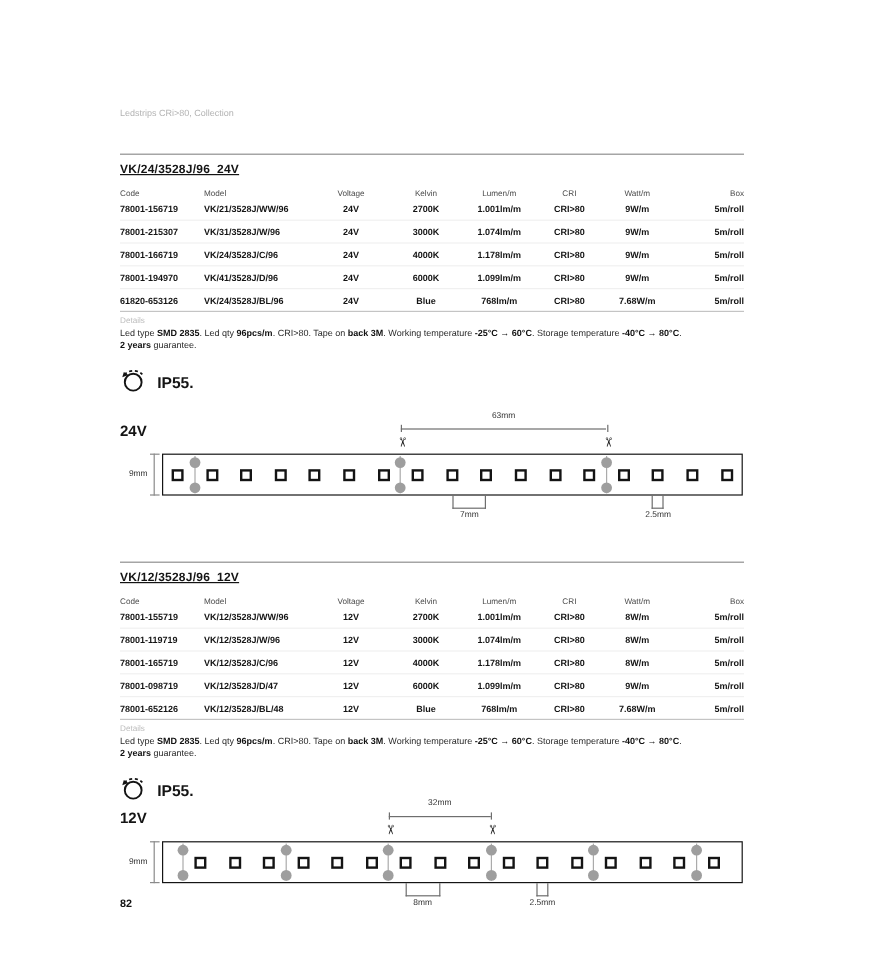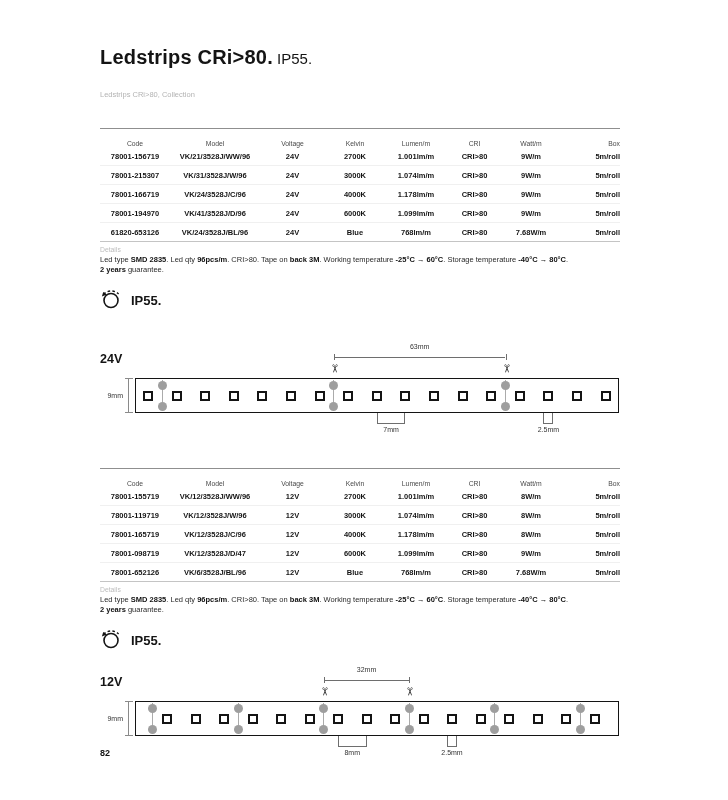--- a/index.html
+++ b/index.html
@@ -15,21 +15,21 @@
   .section{position:absolute;left:100px;width:520px;}
   .rule{border-top:1.5px solid #8f8f8f;height:0;}
   .sec-title{margin-top:7px;font-size:10px;font-weight:700;text-decoration:underline;letter-spacing:.2px;}
   .tbl{margin-top:5px;border-bottom:1px solid #c4c4c4;}
   .thr,.tr{display:grid;grid-template-columns:70px 90px 65px 60px 62px 55px 58px 60px;}
   .thr{height:13px;align-items:end;}
   .tr{height:18px;align-items:center;}
   .tr + .tr{border-top:1px solid #f0f0f0;}
   .th{font-size:6.8px;color:#4a4a4a;}
   .td{font-size:7.5px;font-weight:700;color:#141414;}
-  .l{text-align:center}.c{text-align:center}.r{text-align:right}
+  .l{text-align:left}.c{text-align:center}.r{text-align:right}
   .details-label{margin-top:4px;font-size:6.8px;color:#bdbdbd;}
   .details{margin-top:2px;font-size:7.5px;line-height:10px;color:#2a2a2a;}
   .details b{color:#111;}
   .badge{margin-top:13px;display:flex;align-items:center;gap:9px;height:24px;}
   .badge-label{font-size:13px;font-weight:700;}
 
   
   .diagram{position:absolute;left:100px;width:520px;height:100px;}
   .vlabel{position:absolute;left:0;top:12px;font-size:12.5px;font-weight:700;}
   .strip{position:absolute;background:#fff;border:1.5px solid #141414;box-sizing:border-box;}
@@ -47,27 +47,25 @@
   .br{position:absolute;top:73px;height:11px;box-sizing:border-box;border-left:1px solid #6e6e6e;border-right:1px solid #6e6e6e;border-bottom:1px solid #6e6e6e;}
   .brlabel{position:absolute;top:86px;width:44px;text-align:center;font-size:7px;color:#333;}
 
   #page-number{position:absolute;left:100px;top:748px;font-size:9px;font-weight:700;}
 </style>
 </head>
 <body>
 
 <div id="page">
 
-  <div id="title">
-    <span>Ledstrips CRi&gt;80.</span><span class="suffix"> IP55.</span>
-  </div>
   <div id="subtitle">Ledstrips CRi&gt;80, Collection</div>
 
   <div class="section" style="top:128px;">
     <div class="rule"></div>
+    <div class="sec-title">VK/24/3528J/96_24V</div>
     <div class="tbl">
         <div class="thr">
           <div class="th l">Code</div>
           <div class="th l">Model</div>
           <div class="th c">Voltage</div>
           <div class="th c">Kelvin</div>
           <div class="th c">Lumen/m</div>
           <div class="th c">CRI</div>
           <div class="th c">Watt/m</div>
           <div class="th r">Box</div>
@@ -176,20 +174,21 @@
       <div class="scissors" style="left:227.9px">✂</div>
       <div class="scissors" style="left:399.5px">✂</div>
       <div class="br" style="left:276.8px;width:28.600000000000023px"></div>
       <div class="brlabel" style="left:269.1px">7mm</div>
       <div class="br" style="left:443.40000000000003px;width:10px"></div>
       <div class="brlabel" style="left:426.40000000000003px">2.5mm</div>
     </div>
 
   <div class="section" style="top:468px;">
     <div class="rule"></div>
+    <div class="sec-title">VK/12/3528J/96_12V</div>
     <div class="tbl">
         <div class="thr">
           <div class="th l">Code</div>
           <div class="th l">Model</div>
           <div class="th c">Voltage</div>
           <div class="th c">Kelvin</div>
           <div class="th c">Lumen/m</div>
           <div class="th c">CRI</div>
           <div class="th c">Watt/m</div>
           <div class="th r">Box</div>
@@ -229,21 +228,21 @@
           <div class="td l">VK/12/3528J/D/47</div>
           <div class="td c">12V</div>
           <div class="td c">6000K</div>
           <div class="td c">1.099lm/m</div>
           <div class="td c">CRI&gt;80</div>
           <div class="td c">9W/m</div>
           <div class="td r">5m/roll</div>
         </div>
         <div class="tr">
           <div class="td l">78001-652126</div>
-          <div class="td l">VK/6/3528J/BL/96</div>
+          <div class="td l">VK/12/3528J/BL/48</div>
           <div class="td c">12V</div>
           <div class="td c">Blue</div>
           <div class="td c">768lm/m</div>
           <div class="td c">CRI&gt;80</div>
           <div class="td c">7.68W/m</div>
           <div class="td r">5m/roll</div>
         </div>
       </div>
     <div class="details-label">Details</div>
     <div class="details">Led type <b>SMD 2835</b>. Led qty <b>96pcs/m</b>. CRI&gt;80. Tape on <b>back 3M</b>. Working temperature <b>-25°C → 60°C</b>. Storage temperature <b>-40°C → 80°C</b>.</div>

